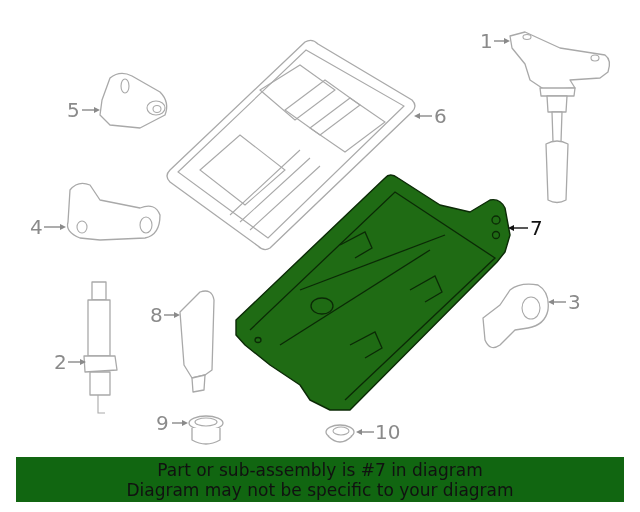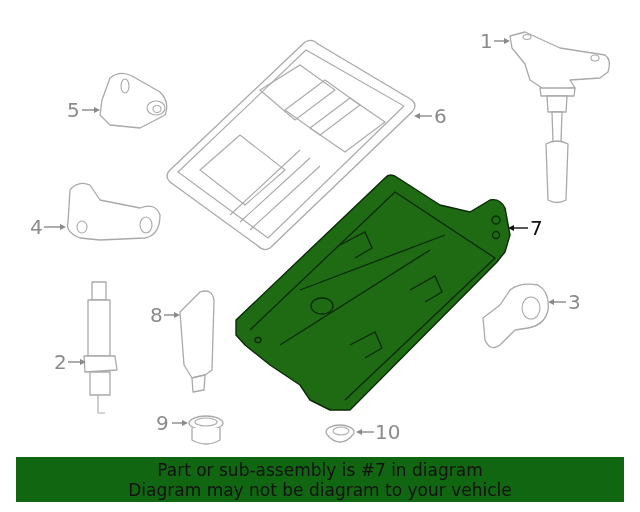--- a/index.html
+++ b/index.html
@@ -133,14 +133,14 @@
   <span class="callout" style="left:67px; top:100px;">5</span>
   <span class="callout" style="left:434px; top:106px;">6</span>
   <span class="callout" style="left:530px; top:218px; color:#111;">7</span>
   <span class="callout" style="left:150px; top:305px;">8</span>
   <span class="callout" style="left:156px; top:413px;">9</span>
   <span class="callout" style="left:375px; top:422px;text-align:center;">10</span>
 </div>
 
 <div class="banner">
   <div>Part or sub-assembly is #7 in diagram</div>
-  <div>Diagram may not be diagram to your vehicle</div>
+  <div>Diagram may not be specific to your diagram</div>
 </div>
 
 </body></html>

